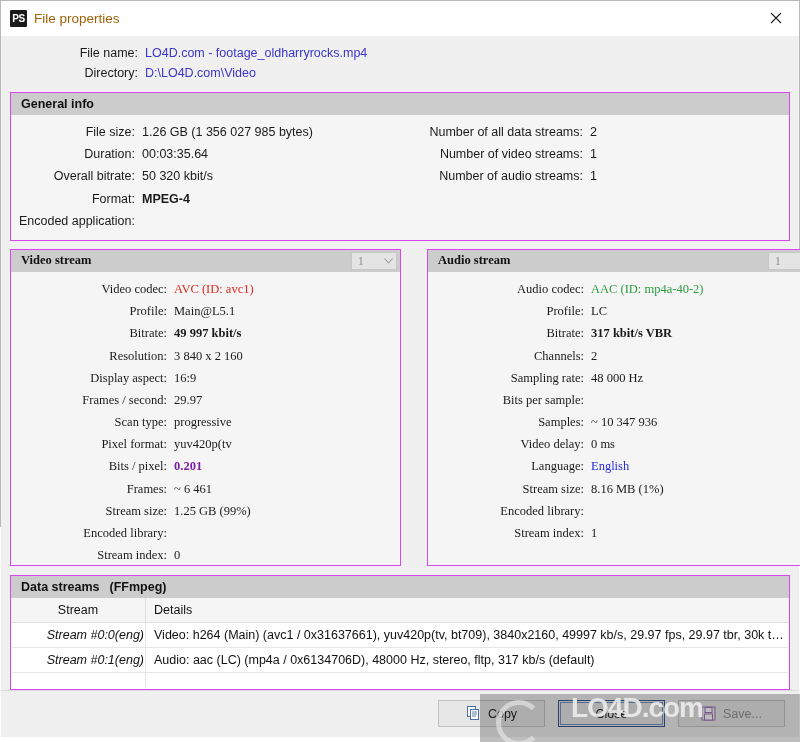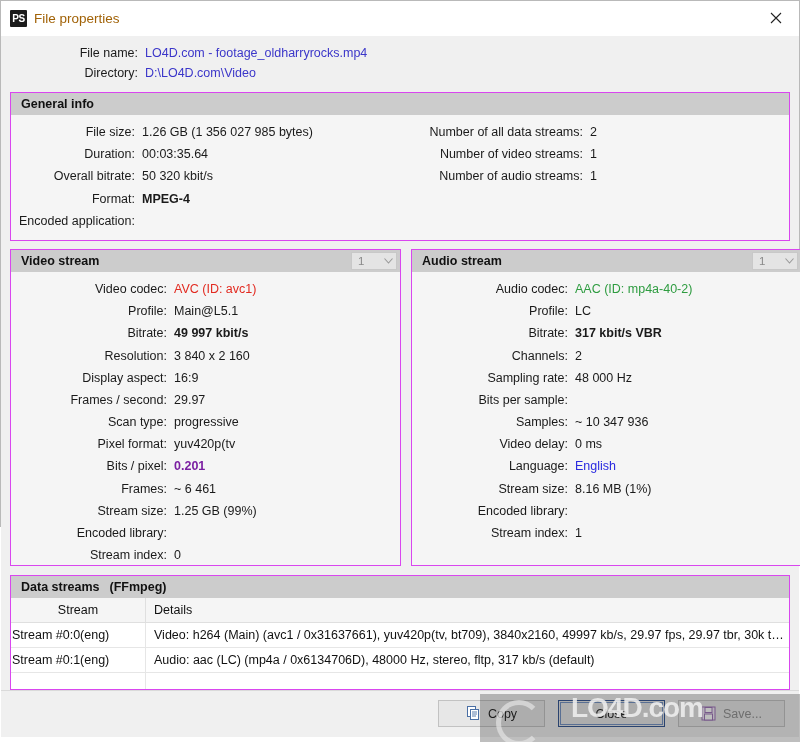--- a/index.html
+++ b/index.html
@@ -139,22 +139,23 @@
 
   
   .general-cols { display: flex; padding: 6px 0 8px 0; }
   .gcol { width: 50%; }
   .gcol.left .k  { width: 131px; }
   .gcol.right .k { width: 190px; }
 
   
   .streams-row {
     display: flex;
-    gap: 10px;
+    gap: 26px;
     margin-top: 8px;
+    font-family: Liberation Serif, serif;
   }
   .stream-panel { width: 391px; flex: 0 0 391px; }
   .stream-panel .panel-body { padding: 6px 0 8px 0; height: 293px; box-sizing: border-box; }
   .stream-panel .kv .k { width: 163px; }
 
   .combo {
     position: absolute;
     right: 3px; top: 2px;
     width: 46px; height: 18px;
     background: #e4e4e4;
@@ -195,21 +196,21 @@
   .ds-table th.c-det { text-align: left; padding-left: 8px; border-right: none; }
   .ds-table td {
     height: 22px;
     border-right: 1px solid #e6e6e6;
     border-bottom: 1px solid #e6e6e6;
     background: #ffffff;
     color: #111;
     overflow: hidden;
     white-space: nowrap;
   }
-  .ds-table td.c-stream { text-align: left; }
+  .ds-table td.c-stream { text-align: right; font-style: italic; }
   .ds-table td.c-det { padding-left: 8px; border-right: none; text-overflow: ellipsis; }
   .ds-table tr.filler td { height: 14px; border-bottom: none; }
 
   
   .footer {
     flex: 0 0 auto;
     height: 47px;
     background: #f0f0f0;
     border-top: 1px solid #dadada;
     display: flex;

